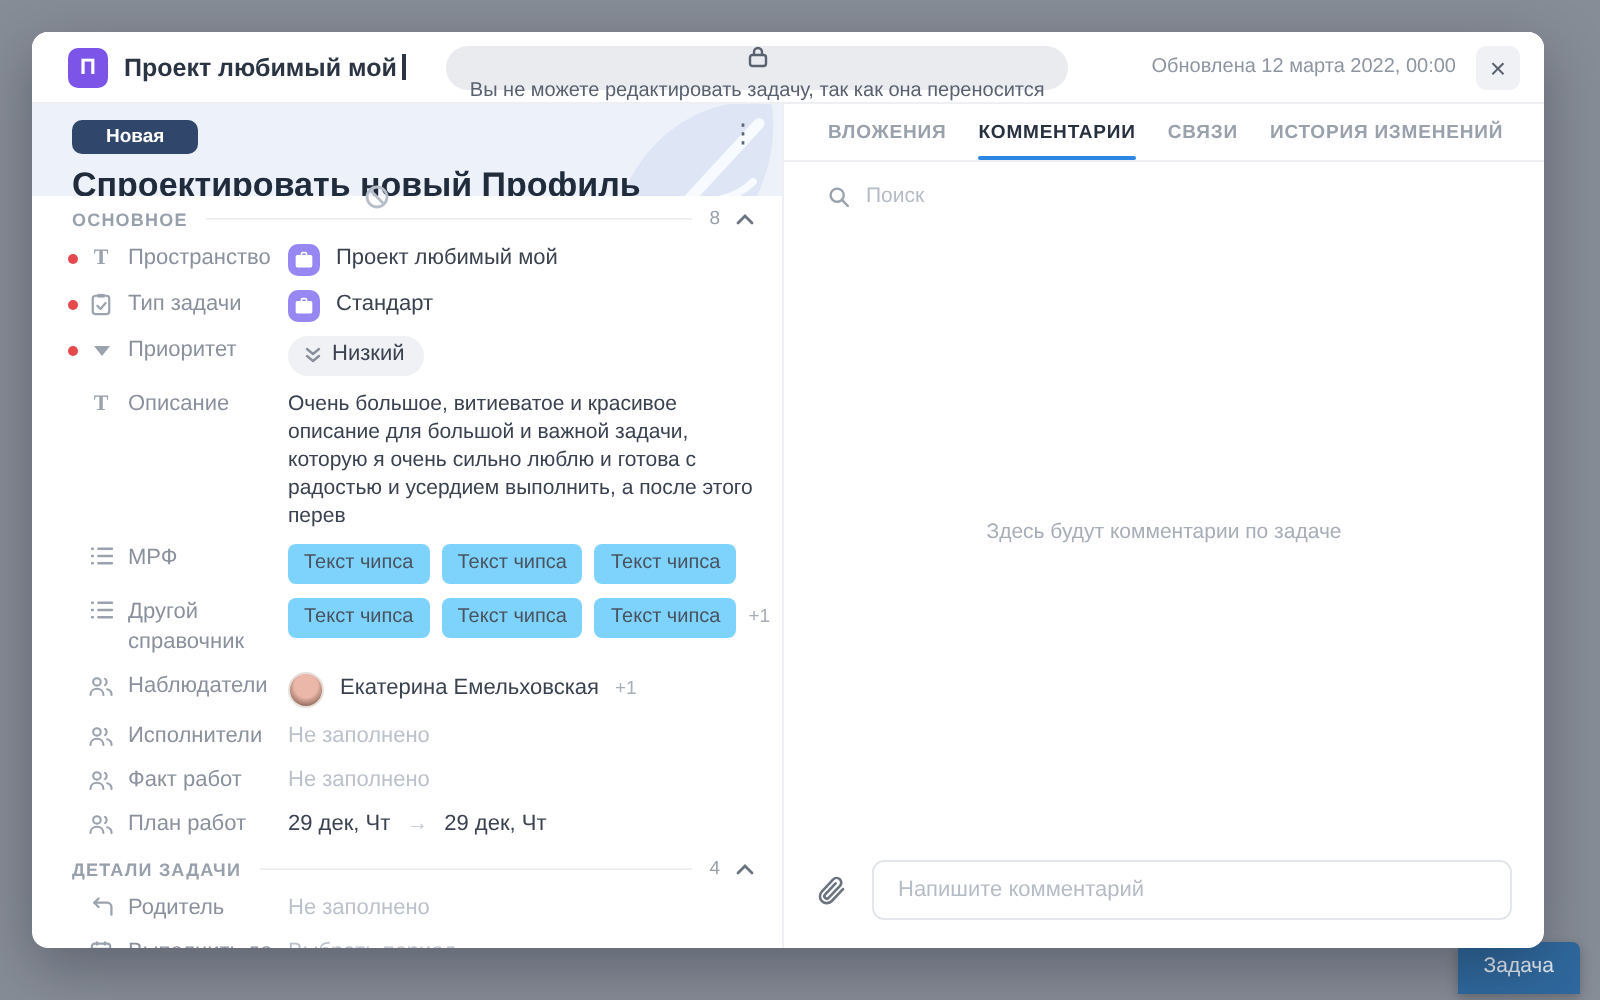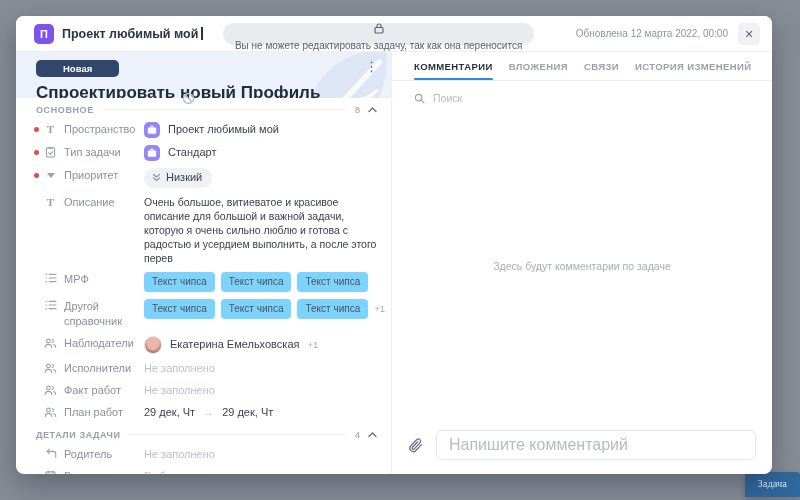--- a/index.html
+++ b/index.html
@@ -26,21 +26,21 @@
 
   .m-body { flex:1; display:flex; min-height:0; }
 
   
   .left { width:376px; flex:none; border-right:1px solid #EDEFF3; position:relative; overflow:hidden; }
   .hero { height:46px; background:#ECF1FA; position:relative; overflow:hidden; padding:6px 12px 0 20px; }
   .feather { position:absolute; right:-8px; top:-6px; width:112px; height:112px; pointer-events:none; }
   .kebab { position:absolute; right:8px; top:5px; font-size:13px; color:#5B6472; background:none; border:none;
            cursor:pointer; line-height:1; padding:3px 5px; z-index:2; }
   .status-badge { display:inline-block; background:#31466B; color:#fff; font-size:9.5px; font-weight:bold;
-                  padding:3px 27px; border-radius:5px; position:relative; z-index:1; }
+                  padding:3px 17px; border-radius:5px; position:relative; z-index:1; }
   .card-title { margin-top:6px; font-size:17px; font-weight:bold; color:#202B3C; position:relative; z-index:1; }
   .no-cursor { position:absolute; left:166px; top:40px; z-index:3; color:#B9BFC9; }
 
   .sec-hdr { display:flex; align-items:center; padding:6px 14px 3px 20px; cursor:pointer; }
   .sec-title { font-size:9px; font-weight:bold; letter-spacing:.6px; color:#98A0AB; white-space:nowrap; }
   .sec-line { flex:1; height:1px; background:#EEF0F3; margin:0 9px; }
   .sec-count { font-size:9.5px; color:#98A0AB; margin-right:8px; }
   .sec-chev { color:#6A7380; display:flex; }
 
   .row { display:flex; align-items:flex-start; padding:3.5px 14px 3.5px 28px; position:relative; font-size:11px; }
@@ -77,26 +77,26 @@
                        background:#2E87E5; border-radius:1px; }
   .search-row { display:flex; align-items:center; gap:8px; padding:11px 22px 6px 22px; color:#9AA2AD; flex:none; }
   .search-input { border:none; outline:none; flex:1; font-size:10.5px; color:#3A4250;
                   font-family:"Liberation Sans", sans-serif; background:transparent; }
   .search-input::placeholder { color:#B6BCC6; }
   .empty-area { flex:1; display:flex; align-items:center; justify-content:center; }
   .empty-text { font-size:10.5px; color:#A7AEB8; }
   .comment-bar { flex:none; display:flex; align-items:center; gap:10px; padding:8px 16px 14px 14px; }
   .clip-btn { background:none; border:none; color:#6B7380; cursor:pointer; display:flex; padding:2px; }
   .comment-input { flex:1; height:30px; border:1px solid #E3E6EA; border-radius:6px; padding:0 12px;
-                   font-size:16px; color:#3A4250; outline:none; font-family:"Liberation Sans", sans-serif; }
+                   font-size:11px; color:#3A4250; outline:none; font-family:"Liberation Sans", sans-serif; }
   .comment-input::placeholder { color:#B6BCC6; }
 
-  .task-btn { position:absolute; right:0; bottom:3px; background:#2F699E; color:#E7EDF4; border:none;
+  .task-btn { position:absolute; right:10px; bottom:3px; background:#2F699E; color:#E7EDF4; border:none;
               font-size:10.5px; padding:6px 13px 8px 13px; border-radius:4px 4px 0 0; cursor:pointer;
-              font-family:Liberation Serif, serif; box-shadow:0 2px 6px rgba(0,0,0,.25); }
+              font-family:Liberation Sans, sans-serif; box-shadow:0 2px 6px rgba(0,0,0,.25); }
 
   svg { display:block; }
 </style>
 </head>
 <body>
 
 <div class="page">
 
   <button class="task-btn">Задача</button>
 
@@ -367,22 +367,22 @@
           </div>
           <div class="f-val">
               <span class="empty">Выбрать период</span>
             </div>
         </div>
 
       </div>
 
       <div class="right">
         <div class="tabs">
+          <button class="tab">ВЛОЖЕНИЯ</button>
           <button class="tab active">КОММЕНТАРИИ</button>
-          <button class="tab">ВЛОЖЕНИЯ</button>
           <button class="tab">СВЯЗИ</button>
           <button class="tab">ИСТОРИЯ ИЗМЕНЕНИЙ</button>
         </div>
         <div class="search-row">
           <span>
             <svg width="11" height="11" viewBox="0 0 12 12" fill="none" stroke="#9AA2AD" stroke-width="1.3" stroke-linecap="round">
                 <circle cx="5" cy="5" r="3.6"></circle>
                 <path d="M8 8l2.8 2.8"></path>
               </svg>
           </span>

